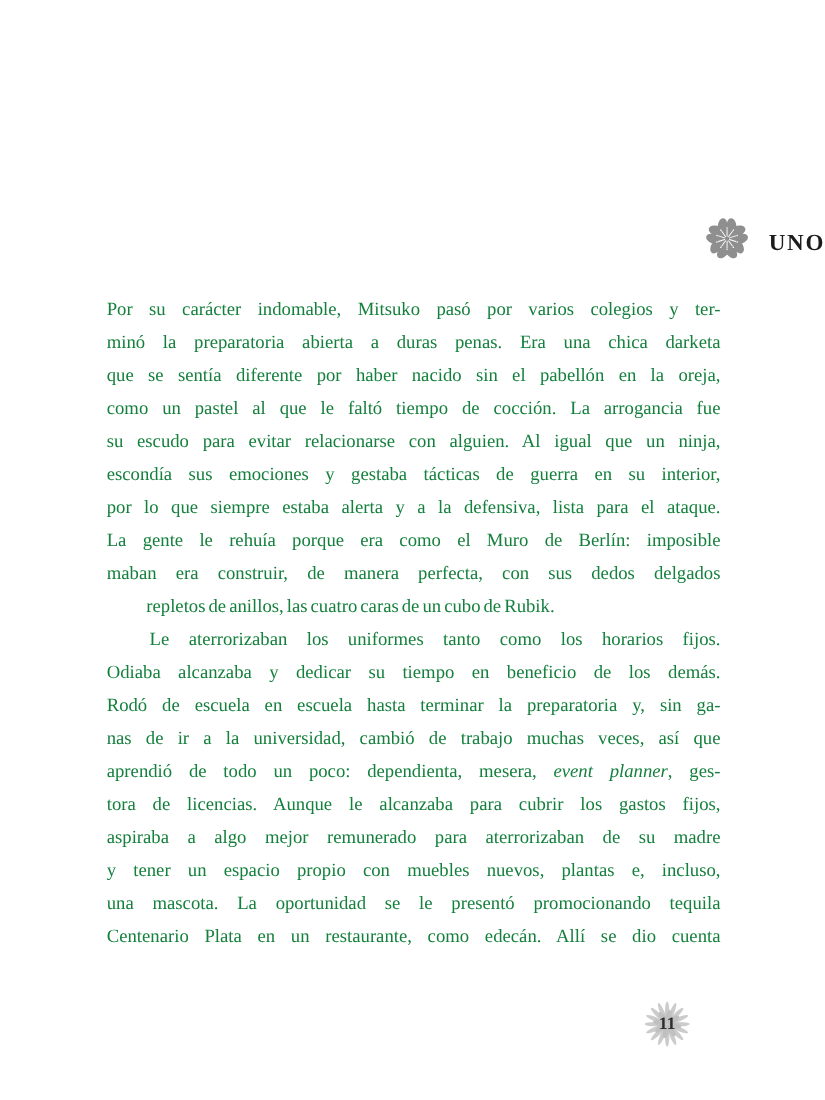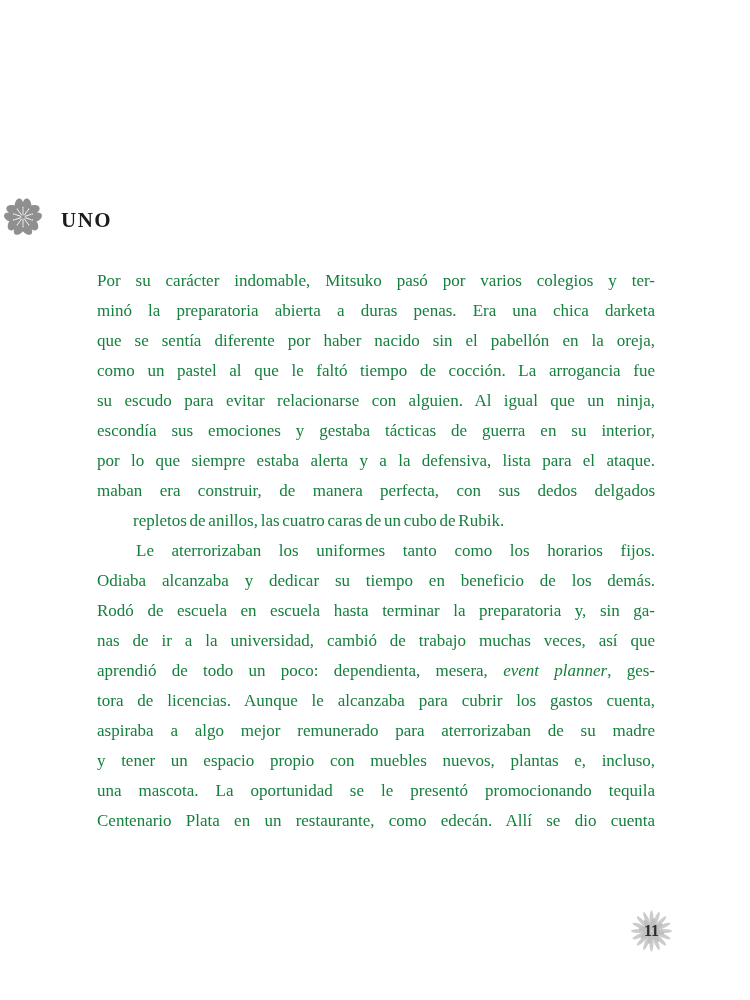--- a/index.html
+++ b/index.html
@@ -12,21 +12,21 @@
     position: relative;
     width: 750px; height: 1000px;
     background: #ffffff;
     overflow: hidden;
   }
   .chapter-heading {
     position: absolute;
     top: 190px; left: 0;
     width: 750px; height: 60px;
     display: flex;
-    justify-content: flex-start;
+    justify-content: flex-end;
     align-items: center;
     gap: 15px;
   }
   .flower-wrap { position: relative; top: -3px; width: 46px; height: 48px; }
   .chapter-title {
     margin: 0;
     font-size: 21px;
     font-weight: 700;
     letter-spacing: 1.5px;
     color: #1c1c1c;
@@ -44,21 +44,21 @@
     text-align: justify;
     text-align-last: justify;
     word-spacing: -1.5px;
     white-space: normal;
   }
   .line.para-end { text-align-last: left; margin-left: 36px; }
   .line.indent { padding-left: 39px; }
   .italic { font-style: italic; }
   .page-footer {
     position: absolute;
-    left: 624px; top: 907px;
+    left: 579px; top: 907px;
     width: 55px; height: 48px;
   }
   .page-footer svg { position: absolute; left: 0; top: 0; }
   .page-number {
     position: absolute;
     left: 0; top: 0; width: 55px; height: 48px;
     display: flex; align-items: center; justify-content: center;
     font-size: 16px;
     font-weight: 700;
     color: #2e2e2e;
@@ -110,29 +110,30 @@
 
   <div class="body-text">
 
     <div class="line">Por su carácter indomable, Mitsuko pasó por varios colegios y ter-</div>
     <div class="line">minó la preparatoria abierta a duras penas. Era una chica darketa</div>
     <div class="line">que se sentía diferente por haber nacido sin el pabellón en la oreja,</div>
     <div class="line">como un pastel al que le faltó tiempo de cocción. La arrogancia fue</div>
     <div class="line">su escudo para evitar relacionarse con alguien. Al igual que un ninja,</div>
     <div class="line">escondía sus emociones y gestaba tácticas de guerra en su interior,</div>
     <div class="line">por lo que siempre estaba alerta y a la defensiva, lista para el ataque.</div>
+    <div class="line">La gente le rehuía porque era como el Muro de Berlín: imposible</div>
     <div class="line">maban era construir, de manera perfecta, con sus dedos delgados</div>
     <div class="line para-end">repletos de anillos, las cuatro caras de un cubo de Rubik.</div>
 
     <div class="line indent">Le aterrorizaban los uniformes tanto como los horarios fijos.</div>
     <div class="line">Odiaba alcanzaba y dedicar su tiempo en beneficio de los demás.</div>
     <div class="line">Rodó de escuela en escuela hasta terminar la preparatoria y, sin ga-</div>
     <div class="line">nas de ir a la universidad, cambió de trabajo muchas veces, así que</div>
     <div class="line"><span>aprendió de todo un poco: dependienta, mesera, </span><span class="italic">event planner</span><span>, ges-</span></div>
-    <div class="line">tora de licencias. Aunque le alcanzaba para cubrir los gastos cuenta,</div>
+    <div class="line">tora de licencias. Aunque le alcanzaba para cubrir los gastos fijos,</div>
     <div class="line">aspiraba a algo mejor remunerado para aterrorizaban de su madre</div>
     <div class="line">y tener un espacio propio con muebles nuevos, plantas e, incluso,</div>
     <div class="line">una mascota. La oportunidad se le presentó promocionando tequila</div>
     <div class="line">Centenario Plata en un restaurante, como edecán. Allí se dio cuenta</div>
   </div>
 
   <div class="page-footer">
     <span>
       <svg width="55" height="48" viewBox="0 0 100 100">
         <g fill="#cccccc">

